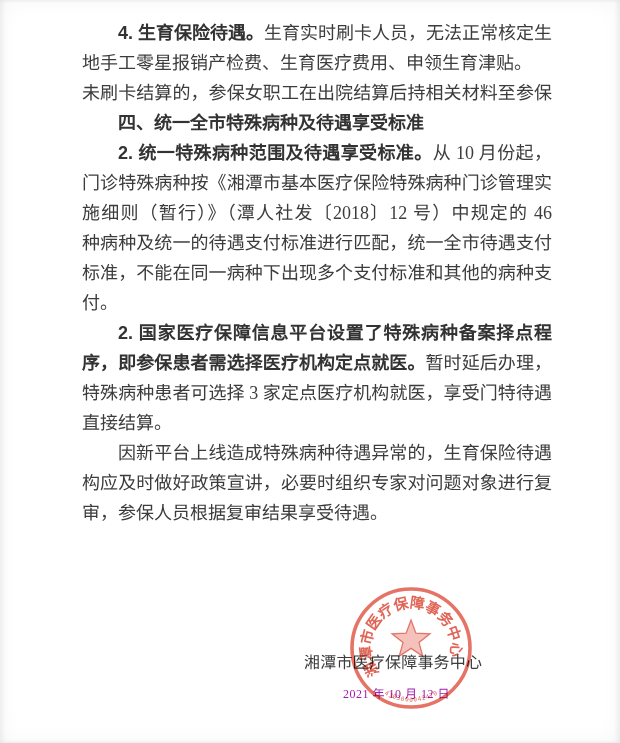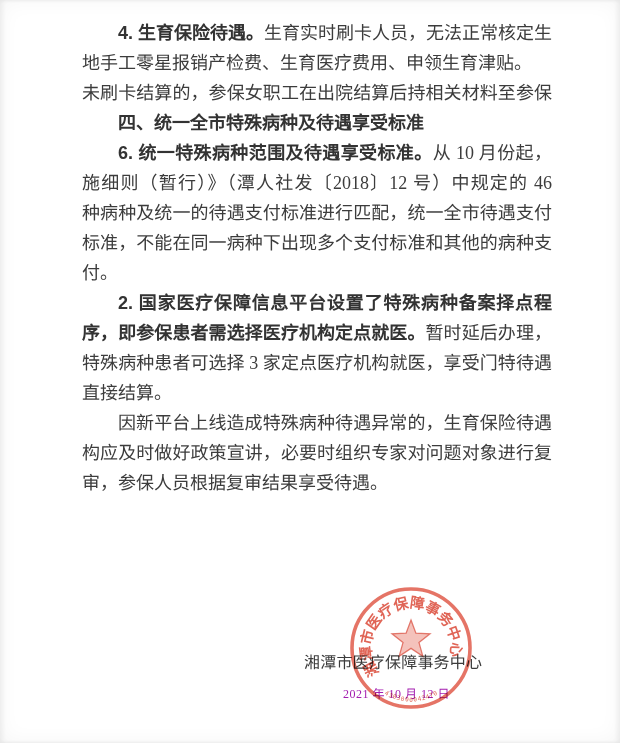--- a/index.html
+++ b/index.html
@@ -54,21 +54,22 @@
 </head>
 <body>
 
 <div class="page">
 
   <main class="body-text">
       <div class="line ind"><b>4. 生育保险待遇。</b><span>生育实时刷卡人员，无法正常核定生</span></div>
       <div class="line end"><span>地手工零星报销产检费、生育医疗费用、申领生育津贴。</span></div>
       <div class="line"><span>未刷卡结算的，参保女职工在出院结算后持相关材料至参保</span></div>
       <div class="line end ind"><b>四、统一全市特殊病种及待遇享受标准</b></div>
-      <div class="line ind"><b>6. 统一特殊病种范围及待遇享受标准。</b><span>从 10 月份起，</span></div>
+      <div class="line ind"><b>2. 统一特殊病种范围及待遇享受标准。</b><span>从 10 月份起，</span></div>
+      <div class="line"><span>门诊特殊病种按《湘潭市基本医疗保险特殊病种门诊管理实</span></div>
       <div class="line"><span>施细则（暂行）》（潭人社发〔2018〕12 号）中规定的 46</span></div>
       <div class="line"><span>种病种及统一的待遇支付标准进行匹配，统一全市待遇支付</span></div>
       <div class="line"><span>标准，不能在同一病种下出现多个支付标准和其他的病种支</span></div>
       <div class="line end"><span>付。</span></div>
       <div class="line ind"><b>2. 国家医疗保障信息平台设置了特殊病种备案择点程</b></div>
       <div class="line"><b>序，即参保患者需选择医疗机构定点就医。</b><span>暂时延后办理，</span></div>
       <div class="line"><span>特殊病种患者可选择 3 家定点医疗机构就医，享受门特待遇</span></div>
       <div class="line end"><span>直接结算。</span></div>
       <div class="line ind"><span>因新平台上线造成特殊病种待遇异常的，生育保险待遇</span></div>
       <div class="line"><span>构应及时做好政策宣讲，必要时组织专家对问题对象进行复</span></div>

